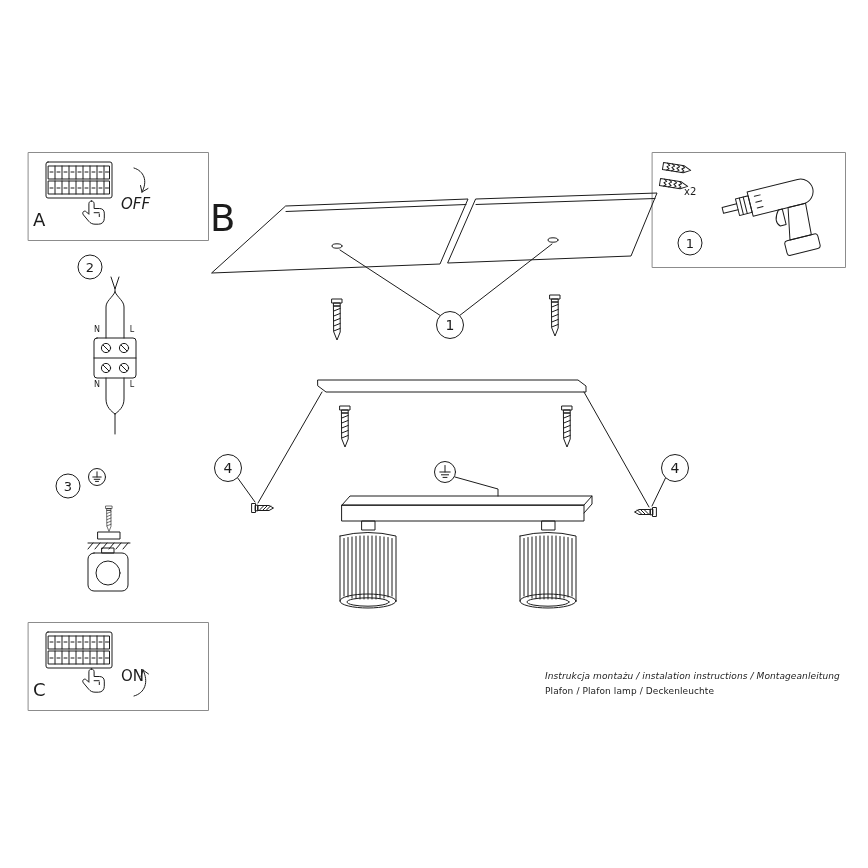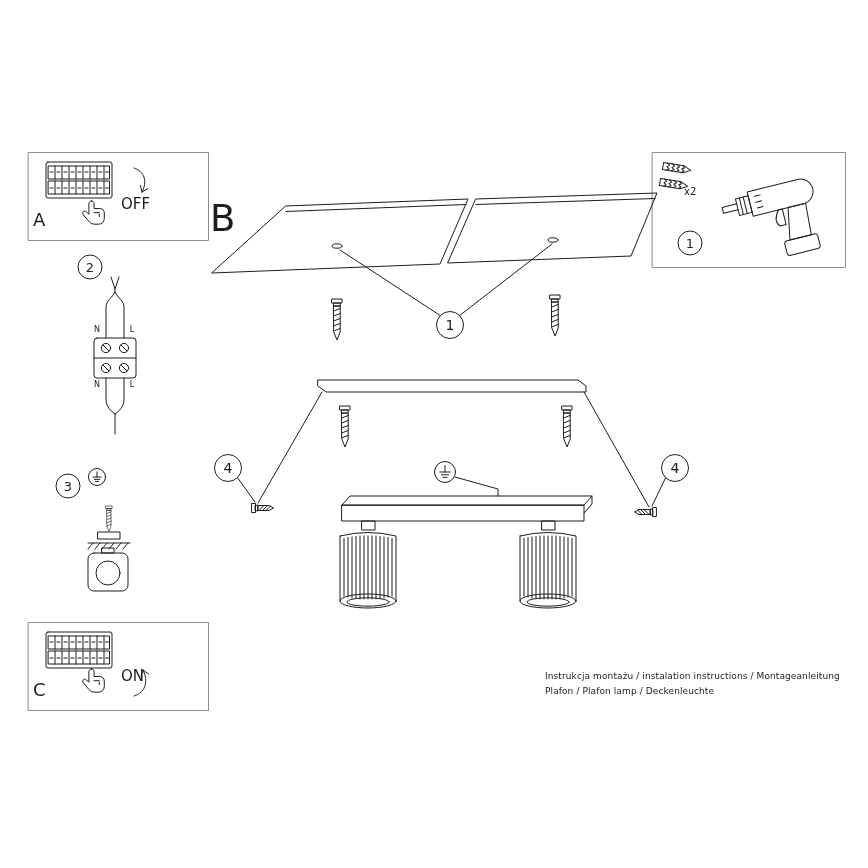--- a/index.html
+++ b/index.html
@@ -168,34 +168,34 @@
     <use href="#screwH" x="252" y="508"></use>
     <g transform="translate(656,512) scale(-1,1)">
           <use href="#screwH"></use>
         </g>
     <path d="M237,477 L255,502"></path>
     <path d="M666,477 L652,506"></path>
   </g>
 </svg>
 
 <span class="lbl" style="left:33px;top:211px;font-size:18px;">A</span>
-<span class="lbl" style="left:121px;top:197px;font-size:15px;">OFF</span>
+<span class="lbl" style="left:121px;top:197px;font-size:15px;font-style:italic;">OFF</span>
 <span class="lbl bigB" style="left:210px;top:200px;">B</span>
 <span class="lbl" style="left:33px;top:681px;font-size:18px;">C</span>
 <span class="lbl" style="left:121px;top:669px;font-size:15px;">ON</span>
 <span class="lbl" style="left:684px;top:187px;font-size:10px;">x2</span>
 
 <span class="wl" style="left:97px;top:330px;">N</span>
 <span class="wl" style="left:132px;top:330px;">L</span>
 <span class="wl" style="left:97px;top:385px;">N</span>
 <span class="wl" style="left:132px;top:385px;">L</span>
 
 <div class="balloon" style="left:90px;top:267px;">2</div>
 <div class="balloon" style="left:68px;top:486px;">3</div>
 <div class="balloon" style="left:690px;top:243px;">1</div>
 <div class="balloon lg" style="left:450px;top:325px;">1</div>
 <div class="balloon lg" style="left:228px;top:468px;">4</div>
 <div class="balloon lg" style="left:675px;top:468px;">4</div>
 
-<span class="lbl footer" style="left:545px;top:672px;">Instrukcja montażu / instalation instructions / Montageanleitung</span>
+<span class="lbl footer" style="left:545px;top:672px;font-style:italic;">Instrukcja montażu / instalation instructions / Montageanleitung</span>
 <span class="lbl footer" style="left:545px;top:687px;">Plafon / Plafon lamp / Deckenleuchte</span>
 
 </div>
 
 </body></html>

